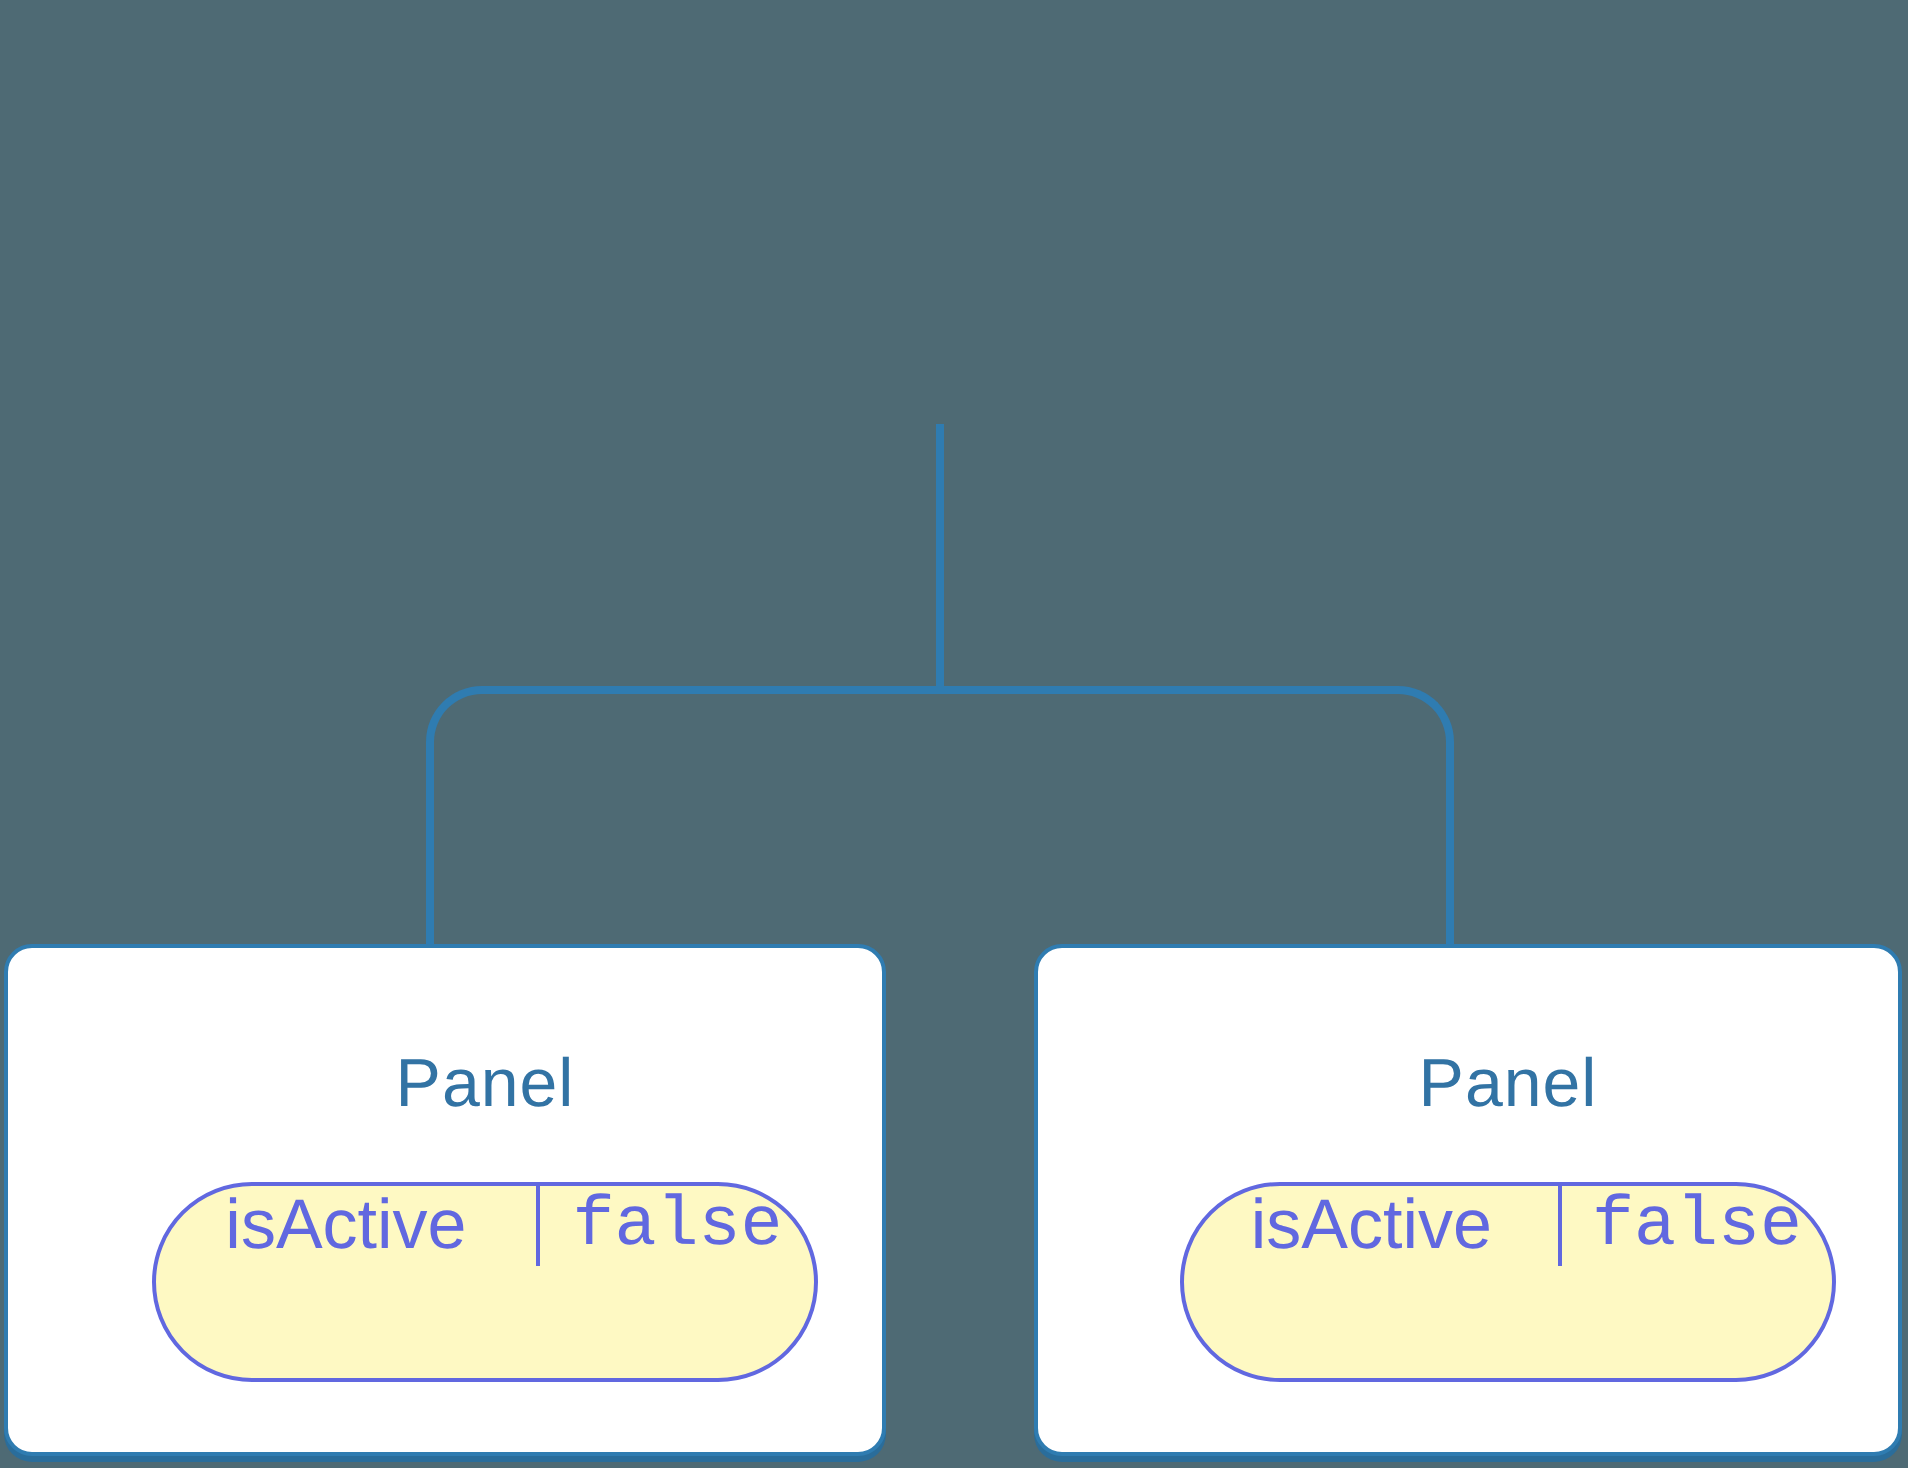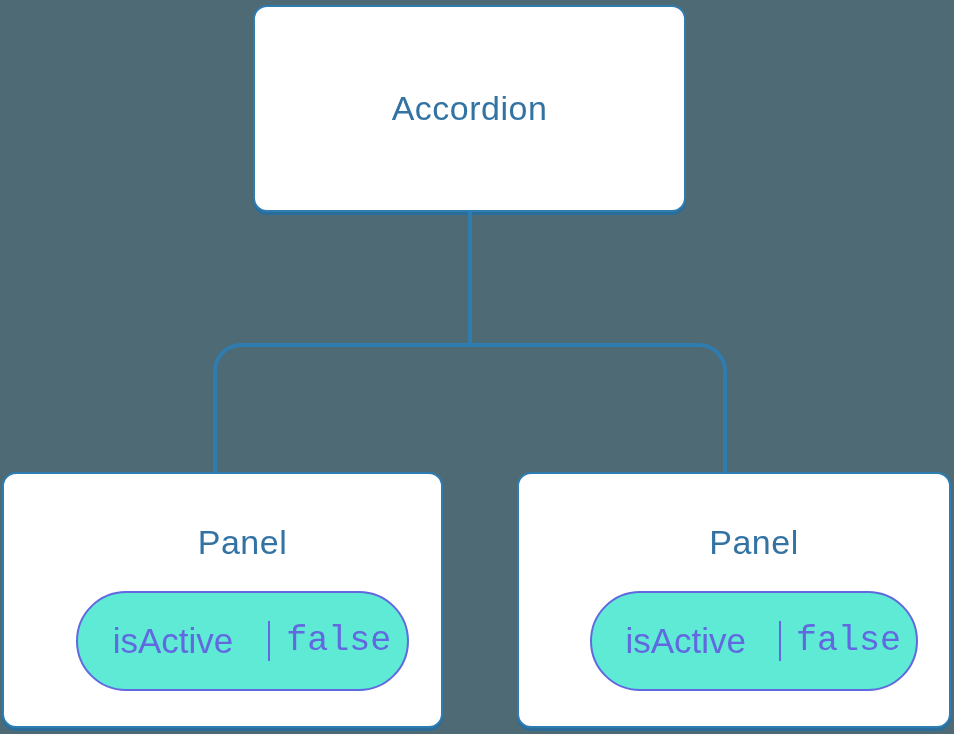--- a/index.html
+++ b/index.html
@@ -68,46 +68,43 @@
   }
 
   
   .state-pill {
     margin-top: 28px;
     width: 84%;
     height: 100px;
     border: 2px solid var(--state-accent, #6168e0);
     border-radius: 52px;
     display: flex;
-    align-items: center;
+    align-items: flex-start;
     overflow: hidden;
-    background: #5eead4;
+    background: #fef9c3;
   }
   .state-cell {
     display: flex;
     align-items: center;
     justify-content: center;
     color: var(--state-accent, #6168e0);
     font-size: 35px;
     font-weight: 400;
   }
   .state-key {
     flex: 0 0 58.4%;
     border-right: 2px solid var(--state-accent, #6168e0);
   }
   .state-value { flex: 1 1 auto; font-family: Liberation Mono, monospace; }
 </style>
 </head>
 <body>
 
 <div class="canvas">
 
-  <div class="node node-root">
-    <span class="node-title">Accordion</span>
-  </div>
 
   <div class="stem"></div>
   <div class="bracket"></div>
 
   <div class="node node-panel node-panel-left">
     <span class="node-title">Panel</span>
     <div class="state-pill">
       <span class="state-cell state-key">isActive</span>
       <span class="state-cell state-value">false</span>
     </div>

